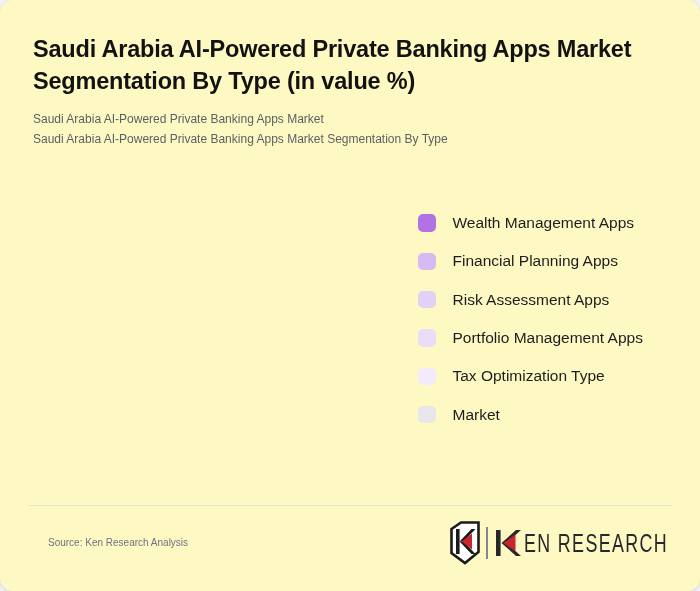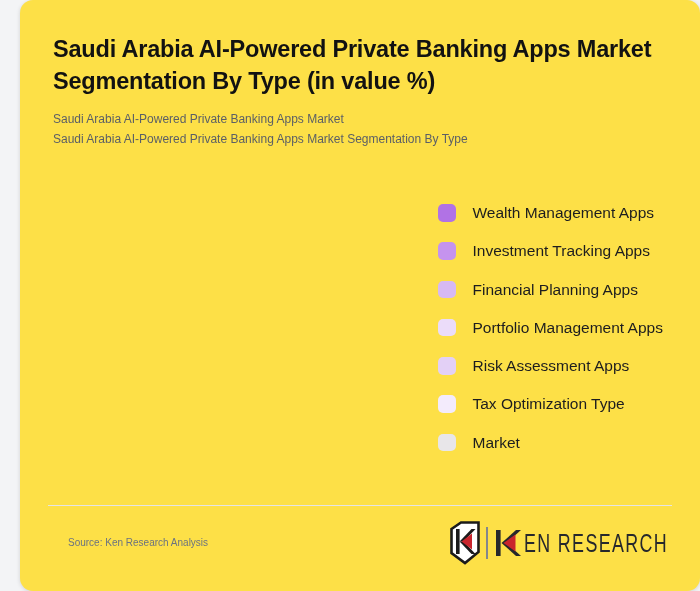--- a/index.html
+++ b/index.html
@@ -4,38 +4,37 @@
 <style>
   html,body{margin:0;padding:0;}
   body{
     width:700px;height:591px;
     background:#f3f4f6;
     font-family:"Liberation Sans", sans-serif;
     position:relative;overflow:hidden;
   }
   .card{
     position:absolute;inset:0;
-    background:#fde047;
+    background:#fef9c3;
     border-radius:13px;
     box-shadow:0 1px 4px rgba(0,0,0,.14);
-    margin-left:20px;
   }
   .title{
     position:absolute;left:33px;top:33px;width:600px;
     font-size:23.5px;font-weight:700;color:#121212;
     line-height:32px;letter-spacing:-0.2px;
   }
   .subtitle{
     position:absolute;left:33px;top:110px;width:640px;
     font-size:12px;color:#5b5f66;line-height:19.5px;font-weight:400;
   }
   .subtitle div{white-space:nowrap;}
   .donut-wrap{position:absolute;left:34px;top:181px;width:302px;height:302px;}
   .legend{position:absolute;left:418px;top:204px;}
-  .legend-item{display:flex;height:38.3px;cursor:default;}
+  .legend-item{display:flex;align-items:center;height:38.3px;cursor:default;}
   .legend-swatch{
     width:17.5px;height:17.5px;border-radius:5px;margin-right:17px;flex:0 0 auto;
   }
   .legend-label{font-size:15.5px;color:#1d1d1f;white-space:nowrap;}
   .divider{
     position:absolute;left:28px;right:28px;top:505px;height:1px;background:#e4e4e6;
   }
   .source{
     position:absolute;left:48px;top:537px;
     font-size:10px;color:#6b7380;
@@ -54,34 +53,30 @@
     <div>Saudi Arabia AI-Powered Private Banking Apps Market Segmentation By Type</div>
   </div>
 
 
   <div class="legend" id="legend">
       <div class="legend-item">
         <span class="legend-swatch" style="background: rgb(177, 114, 229);"></span>
         <span class="legend-label">Wealth Management Apps</span>
       </div>
       <div class="legend-item">
-        <span class="legend-swatch" style="background: rgb(197, 147, 238);"></span>
-        <span class="legend-label">Investment Tracking Apps</span>
-      </div>
-      <div class="legend-item">
         <span class="legend-swatch" style="background: rgb(215, 185, 243);"></span>
         <span class="legend-label">Financial Planning Apps</span>
       </div>
       <div class="legend-item">
+        <span class="legend-swatch" style="background: rgb(227, 208, 246);"></span>
+        <span class="legend-label">Risk Assessment Apps</span>
+      </div>
+      <div class="legend-item">
         <span class="legend-swatch" style="background: rgb(235, 220, 249);"></span>
         <span class="legend-label">Portfolio Management Apps</span>
-      </div>
-      <div class="legend-item">
-        <span class="legend-swatch" style="background: rgb(227, 208, 246);"></span>
-        <span class="legend-label">Risk Assessment Apps</span>
       </div>
       <div class="legend-item">
         <span class="legend-swatch" style="background: rgb(243, 235, 252);"></span>
         <span class="legend-label">Tax Optimization Type</span>
       </div>
       <div class="legend-item">
         <span class="legend-swatch" style="background: rgb(232, 230, 233);"></span>
         <span class="legend-label">Market</span>
       </div>
     </div>

